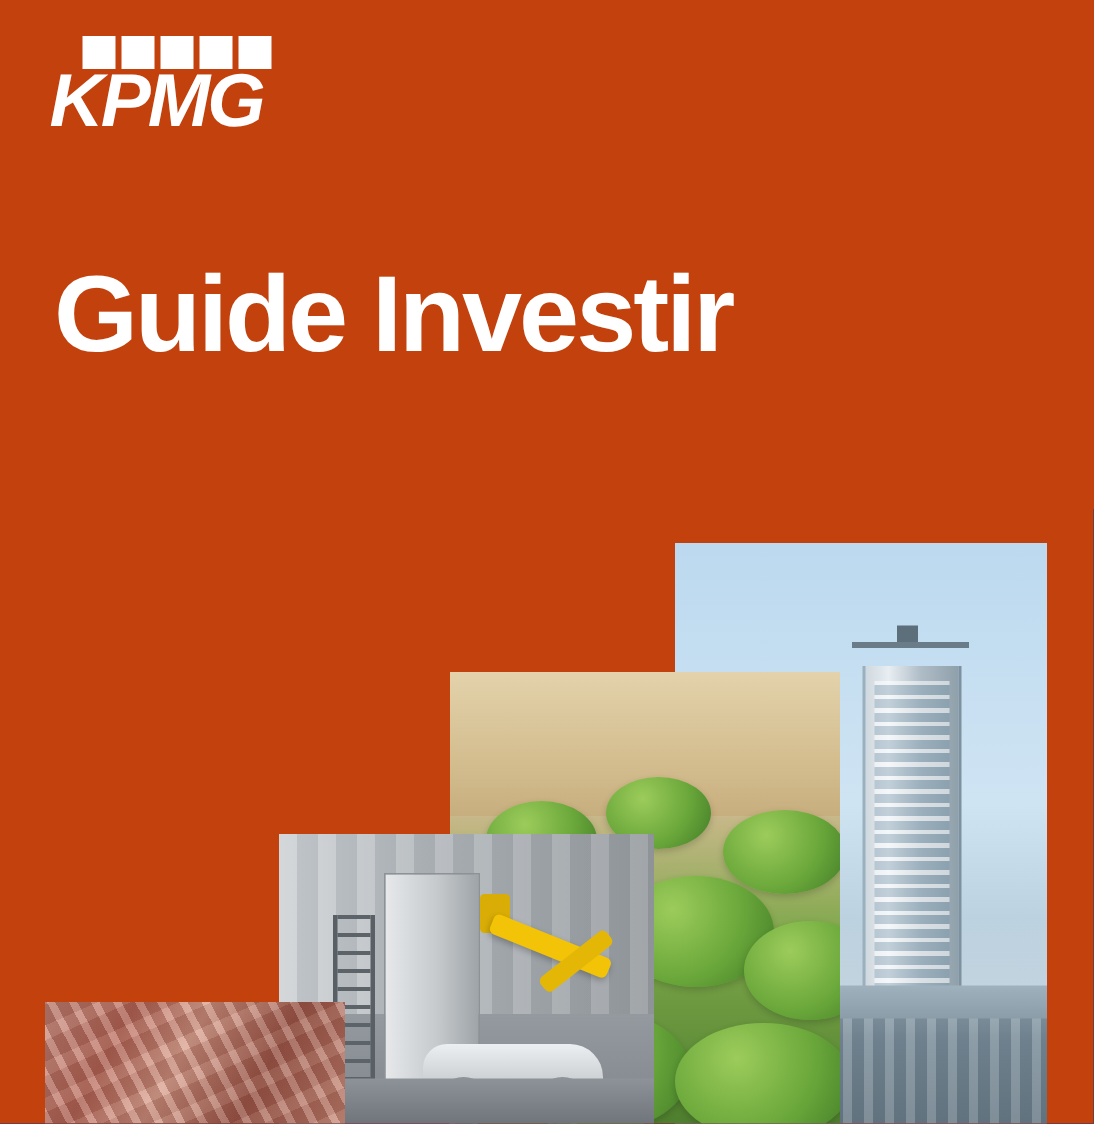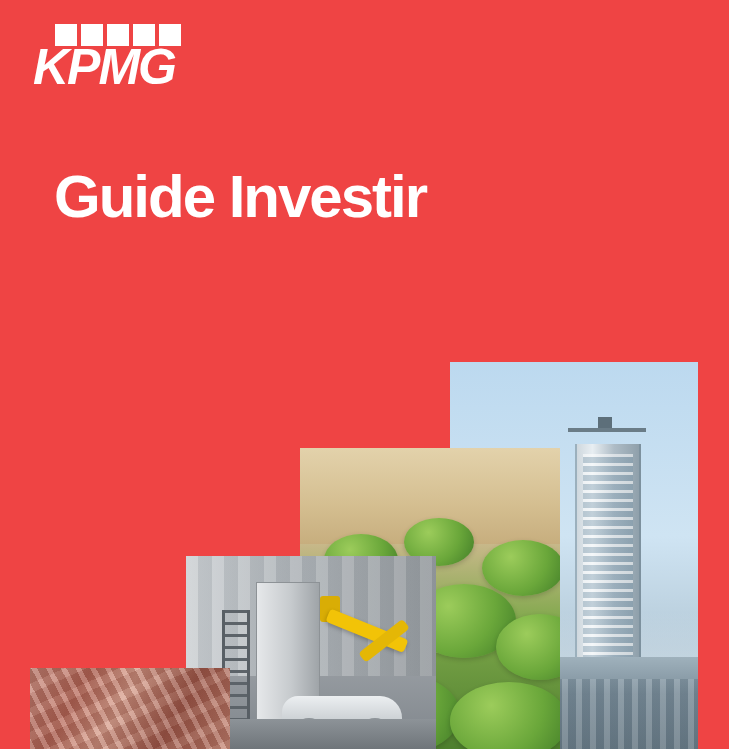--- a/index.html
+++ b/index.html
@@ -10,21 +10,21 @@
   body {
     width: 729px;
     height: 749px;
     overflow: hidden;
     font-family: "Liberation Sans", sans-serif;
   }
   .cover {
     position: relative;
     width: 729px;
     height: 749px;
-    background: #ef4444;
+    background: #c2410c;
     overflow: hidden;
   }
 
   
   .logo {
     position: absolute;
     left: 33px;
     top: 24px;
     width: 150px;
     height: 72px;
@@ -64,24 +64,23 @@
 
   
   .title {
     position: absolute;
     left: 36px;
     top: 128px;
     width: 560px;
     color: #ffffff;
     font-family: "Liberation Sans", sans-serif;
     font-weight: bold;
-    font-size: 60px;
+    font-size: 72px;
     line-height: 0.95;
     letter-spacing: -2px;
-    margin-left: 18px;
   }
   .title .line { display: block; white-space: nowrap; }
 
   
   .collage {
     position: absolute;
     left: 0;
     top: 340px;
     width: 729px;
     height: 409px;

